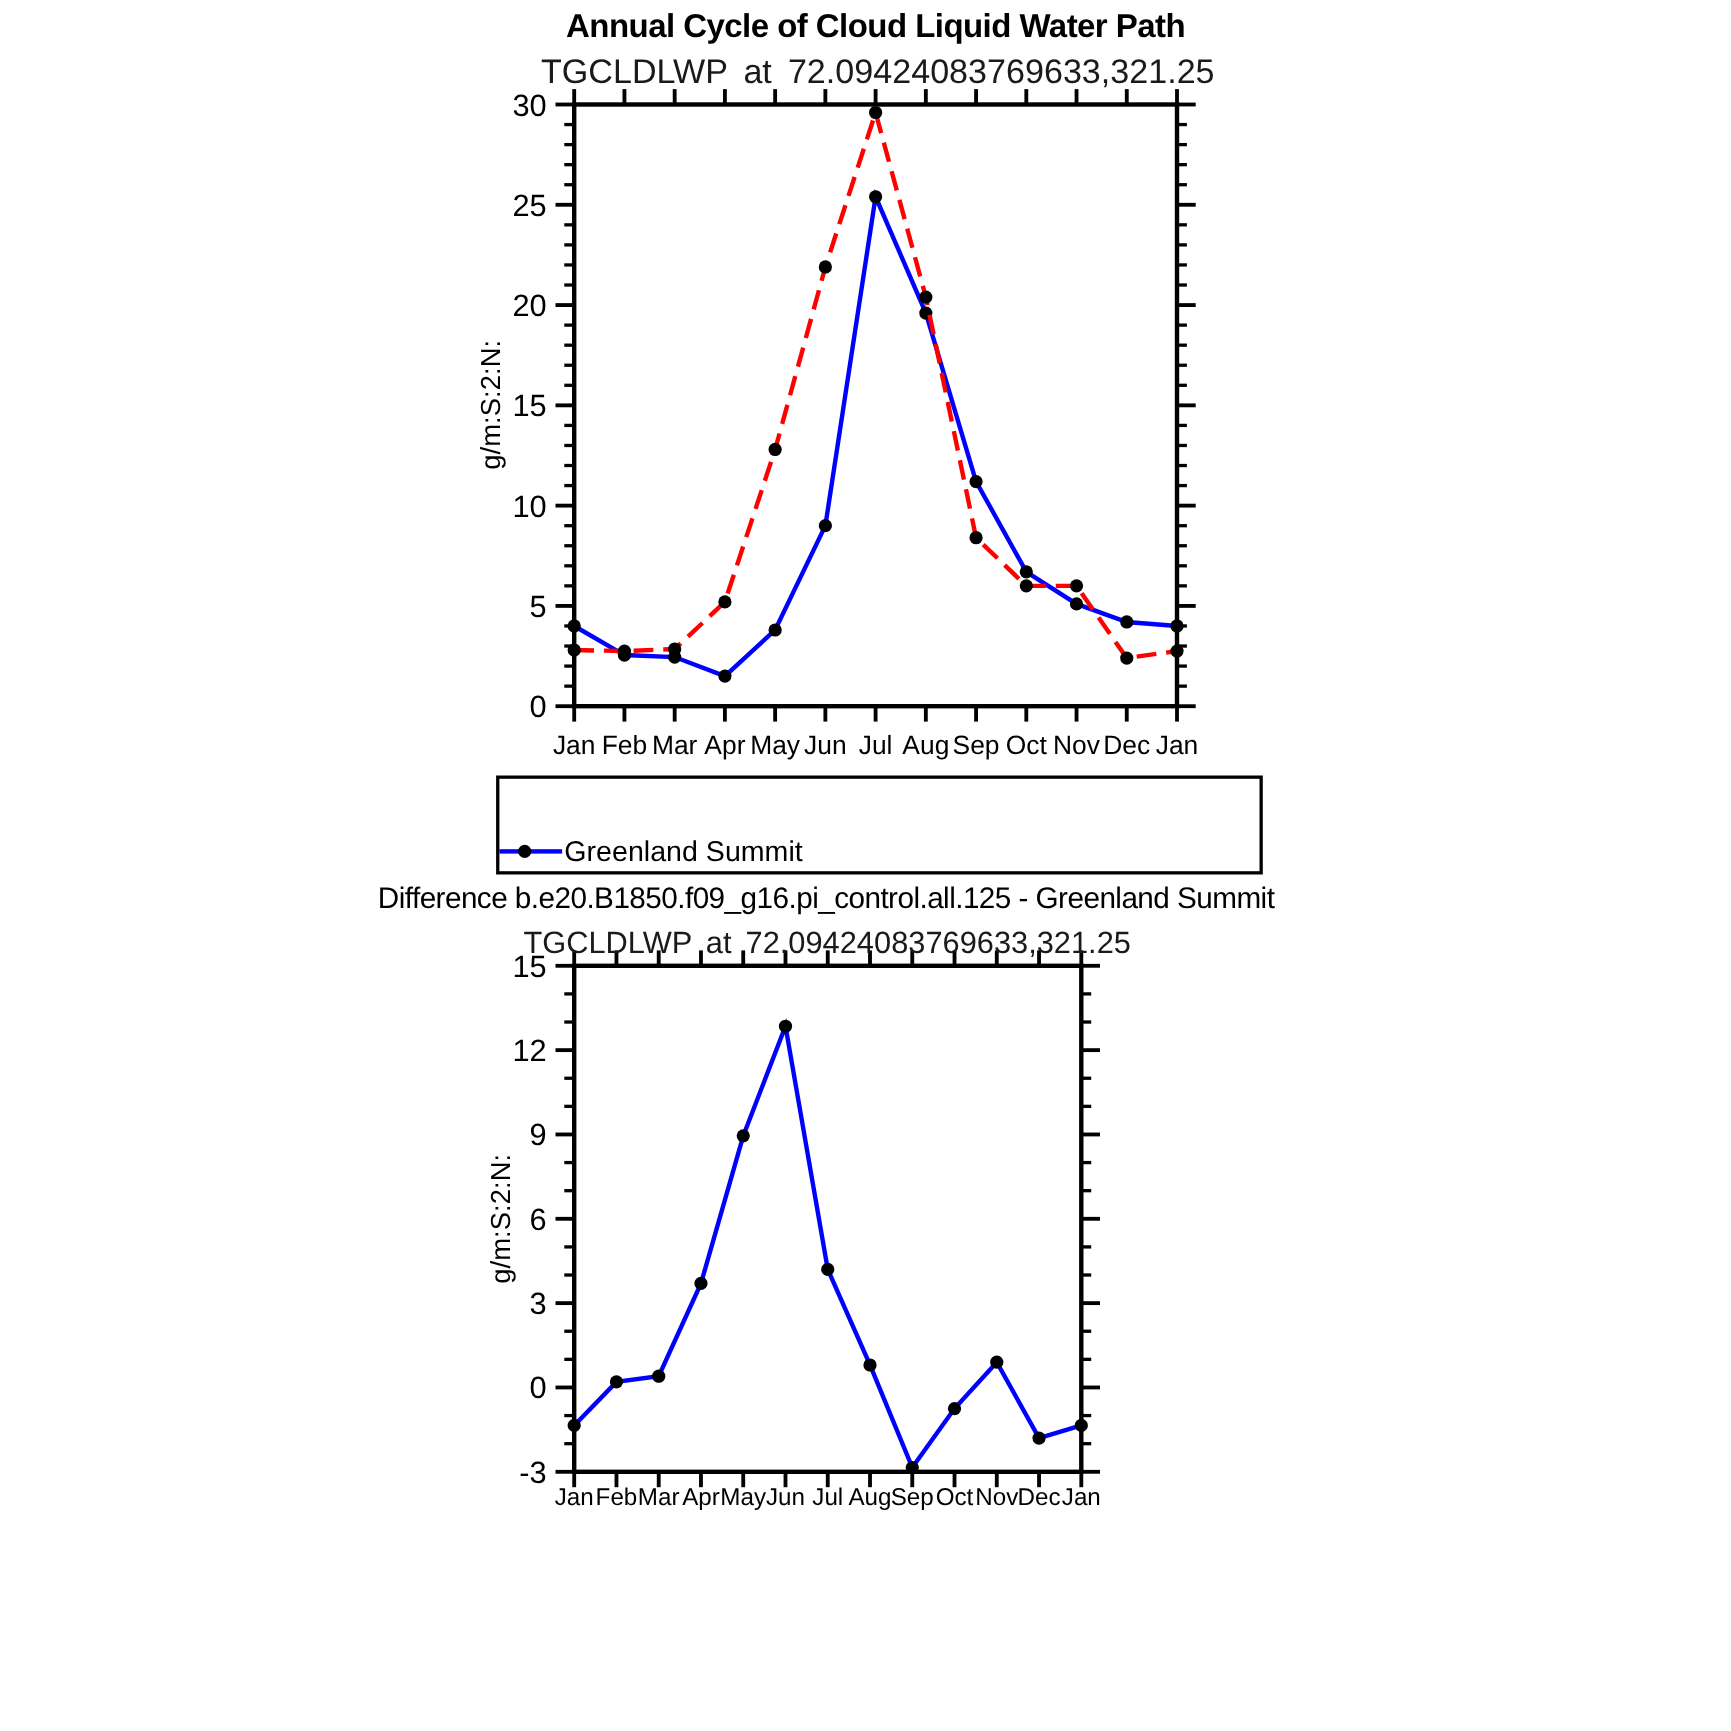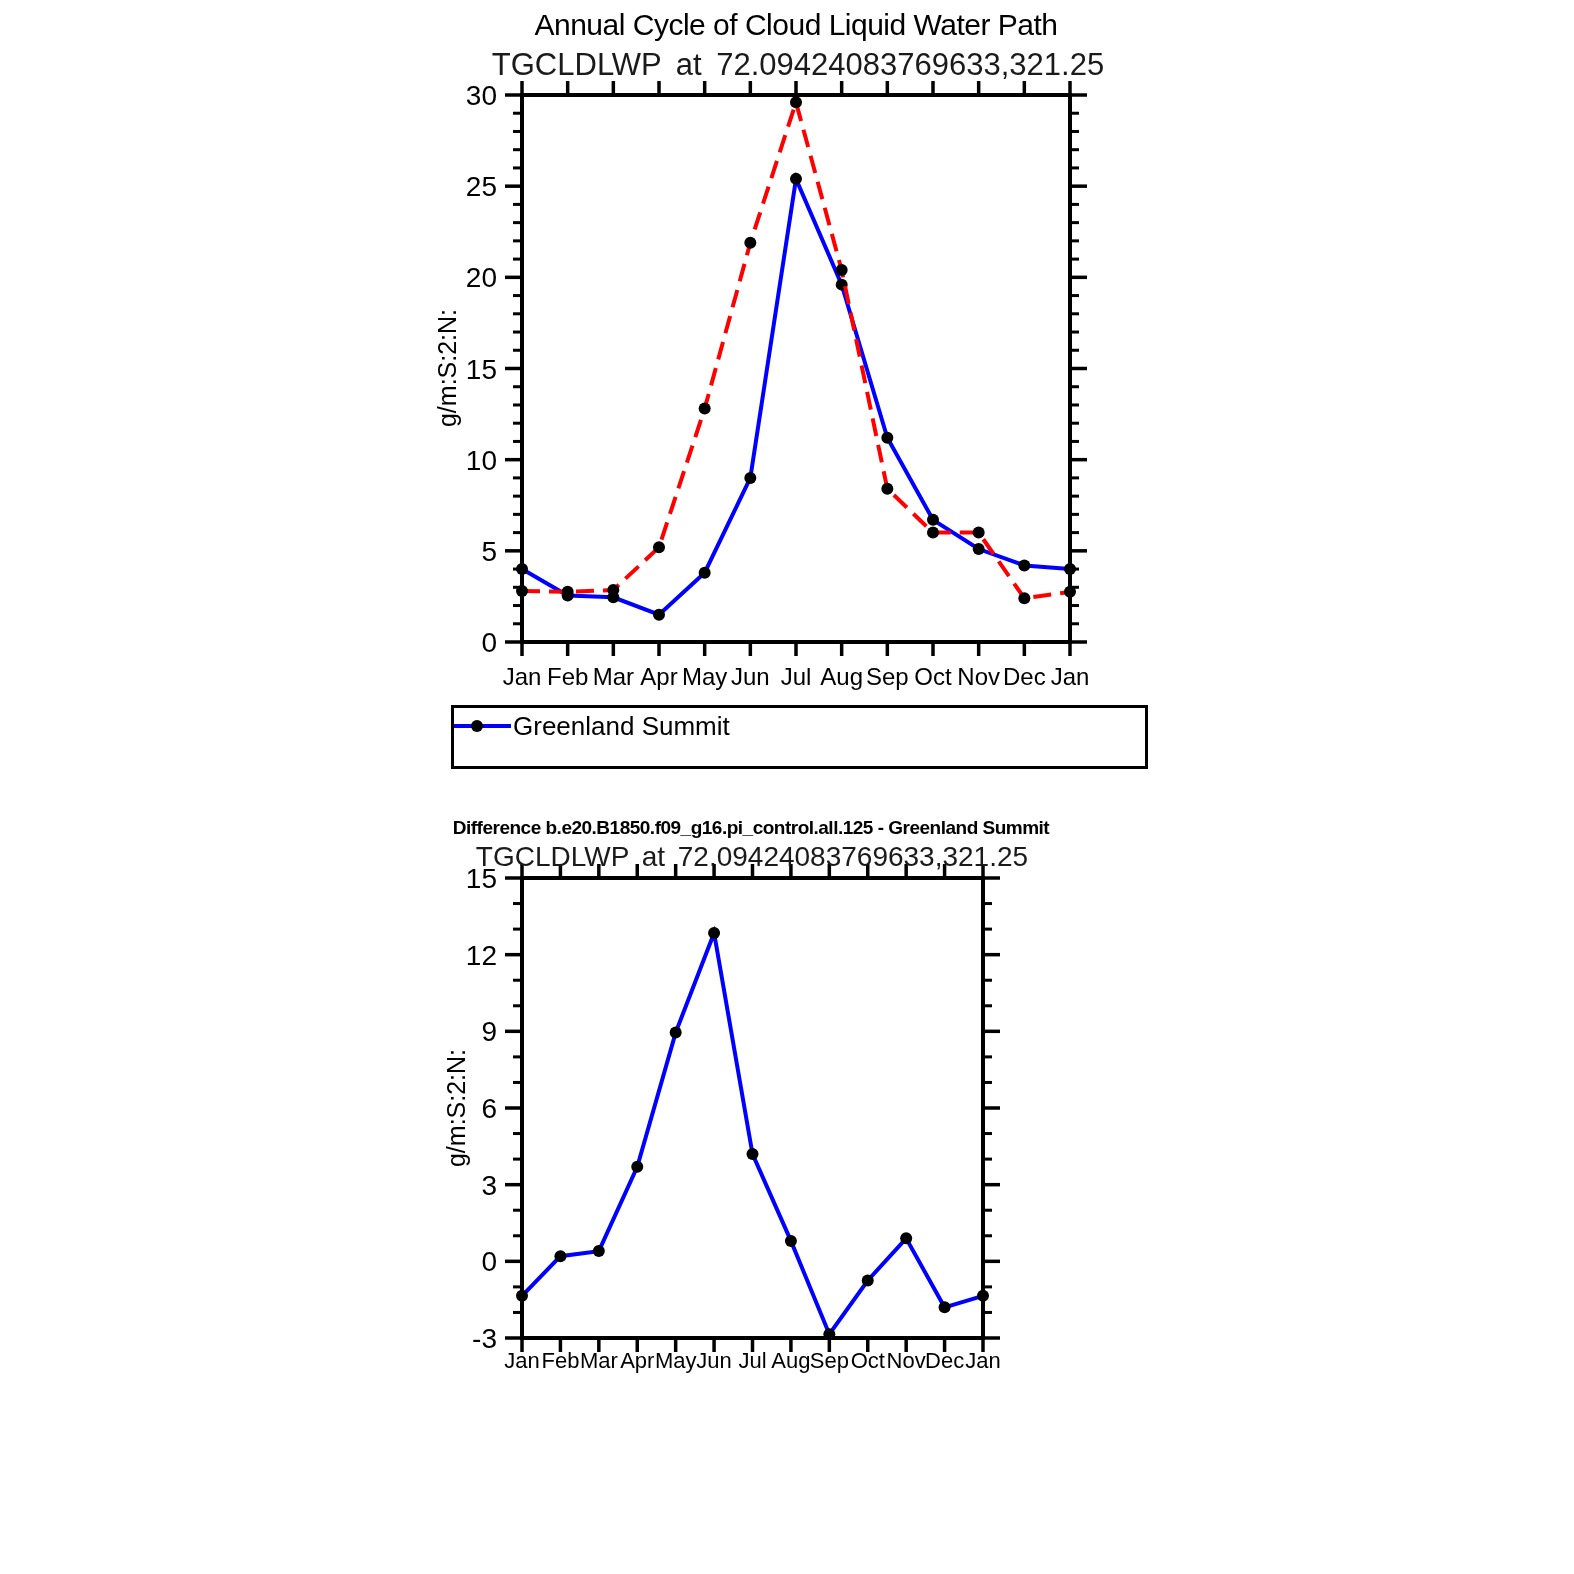--- a/index.html
+++ b/index.html
@@ -4,33 +4,33 @@
 <style>
   html,body{margin:0;padding:0;background:#ffffff;}
   #canvas{
     position:relative;width:1574px;height:1574px;background:#ffffff;
     font-family:"Liberation Sans",sans-serif;color:#000;overflow:hidden;
   }
   #chart-svg{position:absolute;left:0;top:0;}
   #chart-svg text{font-family:"Liberation Sans",sans-serif;fill:#000;}
   .abs{position:absolute;}
   .ctr{text-align:center;white-space:nowrap;}
-  #top-title{left:296px;top:8px;width:1000px;font-weight:normal;font-size:30px;letter-spacing:-0.5px;}
+  #top-title{left:296px;top:8px;width:1000px;font-weight:bold;font-size:30px;letter-spacing:-0.5px;}
   #top-subtitle{left:298px;top:47px;width:1000px;font-size:31px;word-spacing:6px;color:#1a1a1a;}
   #top-ylabel{left:447px;top:368px;transform:translate(-50%,-50%) rotate(-90deg);font-size:25px;white-space:nowrap;}
   #legend{
-    left:451px;top:705px;width:697px;height:64px;border:3px solid #000;
+    left:451px;top:705px;width:697px;height:90px;border:3px solid #000;
     box-sizing:border-box;background:#fff;display:flex;flex-direction:column;
-    justify-content:space-between;padding:2px 0;
+    justify-content:flex-end;padding:2px 0;
   }
   .legend-row{display:flex;align-items:center;height:32px;}
   .sample{position:relative;width:57px;height:4px;flex:0 0 57px;}
   .sample .dot{position:absolute;left:17px;top:-4px;width:12px;height:12px;border-radius:50%;background:#000;}
   .legend-label{font-size:26px;white-space:nowrap;margin-left:2px;}
-  #bottom-title{left:251px;top:801px;width:1000px;font-weight:bold;font-size:19px;letter-spacing:-0.5px;margin-top:16px;}
+  #bottom-title{left:251px;top:801px;width:1000px;font-weight:normal;font-size:27px;letter-spacing:-0.5px;}
   #bottom-subtitle{left:252px;top:841px;width:1000px;font-size:28px;word-spacing:5px;color:#1a1a1a;}
   #bottom-ylabel{left:456px;top:1108px;transform:translate(-50%,-50%) rotate(-90deg);font-size:25px;white-space:nowrap;}
 </style>
 </head>
 <body>
 
 <div id="canvas">
 
   <svg id="chart-svg" width="1574" height="1574" viewBox="0 0 1574 1574">
       <g>

